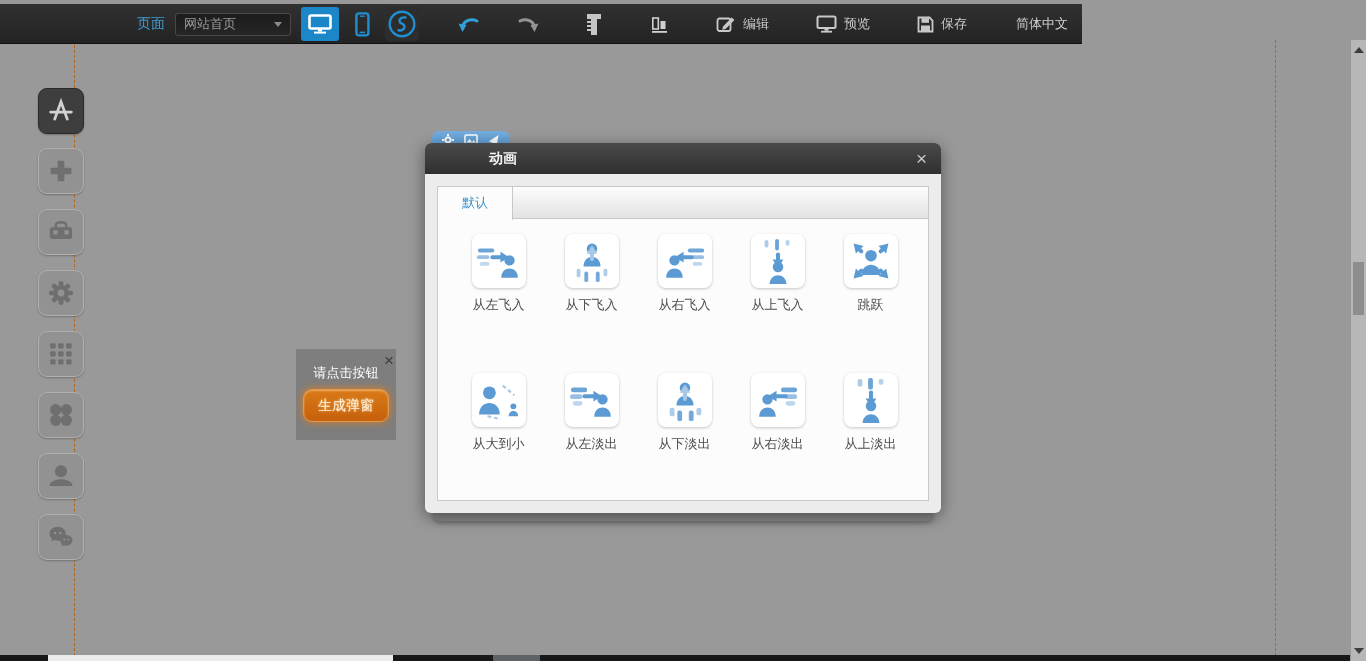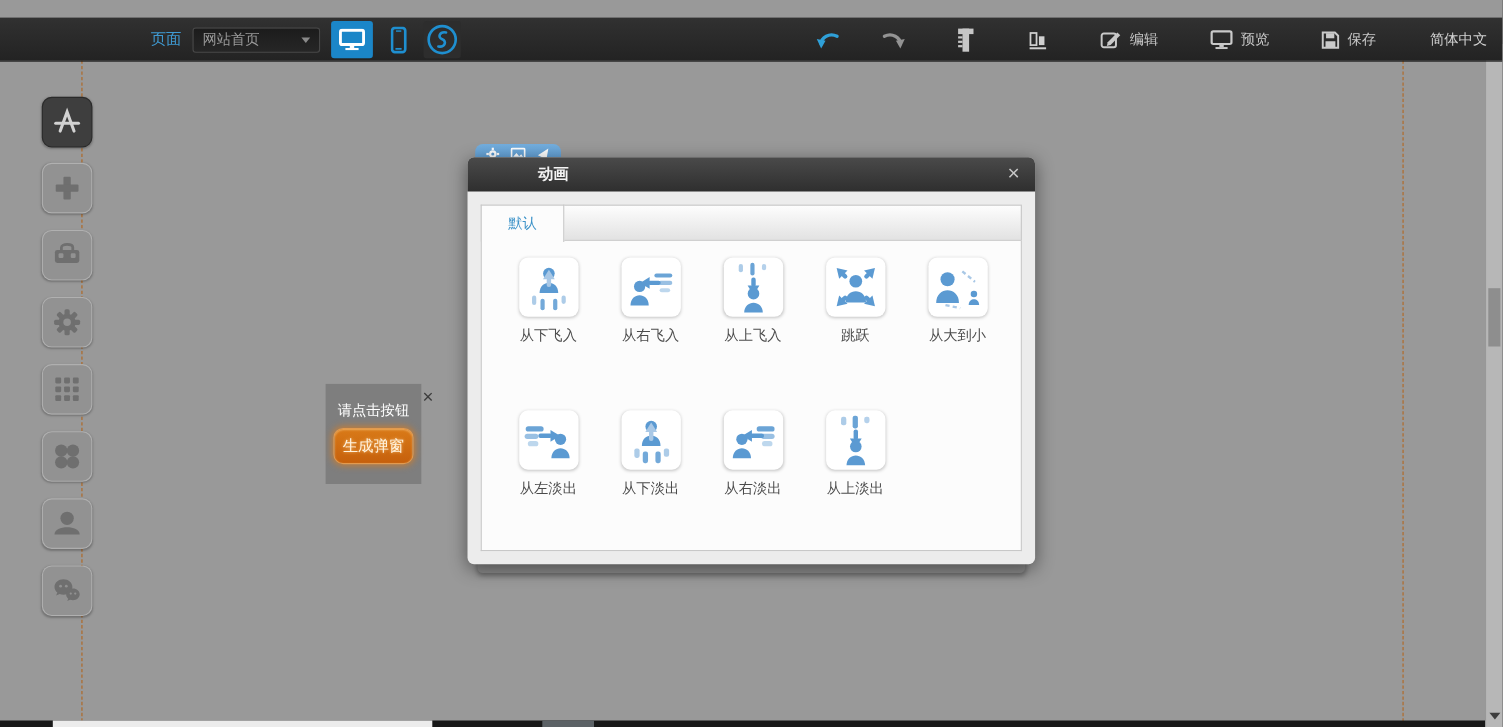--- a/index.html
+++ b/index.html
@@ -1,20 +1,20 @@
 <!DOCTYPE html>
 <html><head>
 <meta charset="utf-8">
 <style>
   html,body{margin:0;padding:0;background:#666;}
   *{box-sizing:border-box;font-family:"Liberation Sans","DejaVu Sans",sans-serif;}
   .stage{position:relative;width:1366px;height:661px;overflow:hidden;background:#999;margin:0 auto;}
 
   
-  .topbar{position:absolute;left:0;top:16px;width:1366px;height:40px;
+  .topbar{position:absolute;left:0;top:4px;width:1082px;height:40px;
     background:linear-gradient(#313131,#232323);border-bottom:1px solid #101010;z-index:9;}
   .tb-left{position:absolute;left:137px;top:0;height:40px;display:flex;align-items:center;}
   .page-label{color:#3f9ad2;font-size:14px;margin-right:10px;}
   .dropdown{width:116px;height:23px;background:linear-gradient(#1c1c1c,#262626);
     border:1px solid #484848;border-radius:3px;display:flex;align-items:center;
     padding:0 8px;cursor:pointer;}
   .dd-val{color:#9a9a9a;font-size:13px;flex:1;}
   .dd-caret{width:0;height:0;border-left:4px solid transparent;border-right:4px solid transparent;
     border-top:5px solid #8a8a8a;}
   .dev-btn{height:34px;min-width:34px;margin-left:6px;display:flex;align-items:center;
@@ -34,21 +34,21 @@
   .guide{position:absolute;top:0;bottom:0;width:0;border-left:1px dashed #b2661e;z-index:1;}
   .g1{left:74px;} .g2{left:1275px;}
 
   
   .sb-btn{position:absolute;left:38px;width:46px;height:46px;border-radius:9px;cursor:pointer;
     background:#929292;border:1px solid rgba(255,255,255,.28);
     box-shadow:0 1px 2px rgba(0,0,0,.25);display:flex;align-items:center;justify-content:center;z-index:3;}
   .sb-btn.active{background:#3e3e3e;border-color:#2a2a2a;}
 
   
-  .widget{position:absolute;left:296px;top:309px;width:87px;height:91px;background:#7e7e7e;z-index:2;}
+  .widget{position:absolute;left:296px;top:309px;width:100px;height:91px;background:#7e7e7e;z-index:2;}
   .w-text{color:#fff;font-size:13px;text-align:center;margin-top:15px;}
   .w-btn{position:absolute;left:7px;right:7px;top:40px;height:33px;border-radius:9px;
     background:linear-gradient(#d97a18,#c6600c);border:1px solid #e29a4f;color:#fff3df;
     font-size:14px;cursor:pointer;text-shadow:0 0 3px rgba(255,210,140,.9);
     box-shadow:0 0 7px 1px rgba(225,125,25,.8), inset 0 1px 2px rgba(255,225,170,.5);}
   .w-close{position:absolute;left:384px;top:312px;color:#3c3c3c;font-size:17px;line-height:17px;
     cursor:pointer;z-index:2;}
 
   
   .behind-bar{position:absolute;left:434px;top:458px;width:498px;height:23px;background:#8a8a8a;
@@ -348,20 +348,40 @@
         <span class="m-close">×</span>
       </div>
       <div class="m-body">
         <div class="m-tabs">
           <span class="m-tab active">默认</span>
         </div>
         <div class="m-content" id="anim-grid">
             <div class="anim-item">
               <div class="tile">
                 <svg viewBox="0 0 48 48" width="46" height="46">
+                  <g fill="#5b9ad2">
+                    <rect x="2" y="11" width="17" height="4" rx="2" opacity=".9"></rect>
+                    <rect x="1" y="18" width="13" height="4" rx="2" opacity=".62"></rect>
+                    <rect x="4" y="25" width="10" height="4" rx="2" opacity=".4"></rect>
+                  </g>
+                  <g transform="translate(35 31) scale(0.8)" fill="#5b9ad2" opacity="1">
+                    <circle cx="0" cy="-9.5" r="6.7"></circle>
+                    <path d="M-10.8 13 C-10.8 -3 10.8 -3 10.8 13 Z"></path>
+                  </g>
+                  <g transform="translate(30 20) rotate(0)" fill="#5b9ad2">
+                    <rect x="-15" y="-2.1" width="12" height="4.2" rx="2"></rect>
+                    <path d="M-4.5 -5.6 L4.5 0 L-4.5 5.6 Z"></path>
+                  </g>
+                </svg>
+              </div>
+              <div class="anim-label">从左飞入</div>
+            </div>
+            <div class="anim-item">
+              <div class="tile">
+                <svg viewBox="0 0 48 48" width="46" height="46">
                   <g transform="translate(24 19) scale(0.82)" fill="#5b9ad2" opacity="1">
                     <circle cx="0" cy="-9.5" r="6.7"></circle>
                     <path d="M-10.8 13 C-10.8 -3 10.8 -3 10.8 13 Z"></path>
                   </g>
                   <g transform="translate(24 12) rotate(270)" fill="#a9c8e6">
                     <rect x="-12" y="-2.1" width="9" height="4.2" rx="2"></rect>
                     <path d="M-4.5 -5.6 L4.5 0 L-4.5 5.6 Z"></path>
                   </g>
                   <g fill="#5b9ad2">
                     <rect x="8" y="32" width="4" height="9" rx="2" opacity=".5"></rect>

